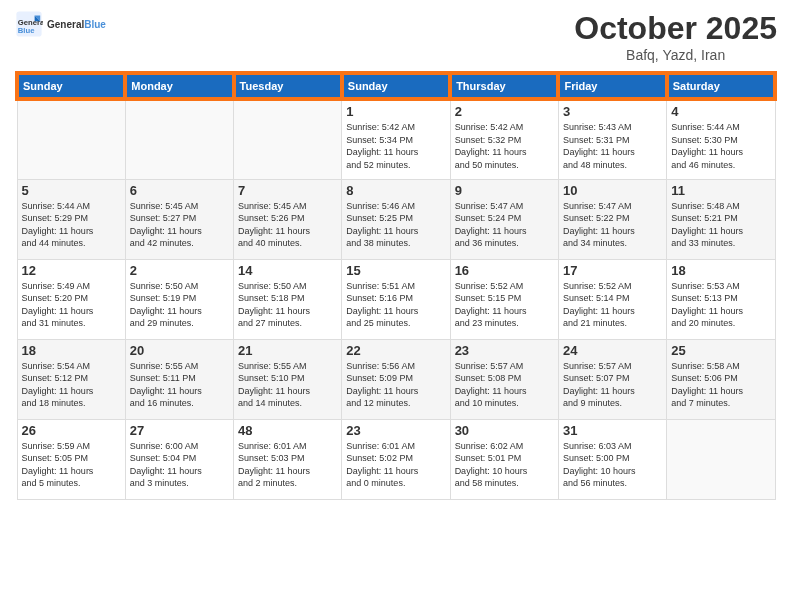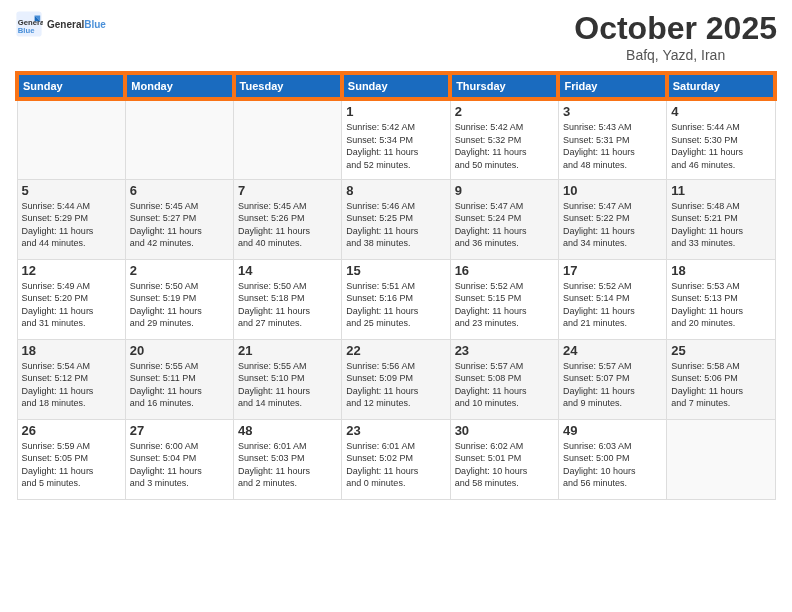--- a/index.html
+++ b/index.html
@@ -249,20 +249,20 @@
           </td>
           <td>
             <span class="day-num">23</span>
             <div class="day-info">Sunrise: 6:01 AM<br>Sunset: 5:02 PM<br>Daylight: 11 hours<br>and 0 minutes.</div>
           </td>
           <td>
             <span class="day-num">30</span>
             <div class="day-info">Sunrise: 6:02 AM<br>Sunset: 5:01 PM<br>Daylight: 10 hours<br>and 58 minutes.</div>
           </td>
           <td>
-            <span class="day-num">49</span>
+            <span class="day-num">31</span>
             <div class="day-info">Sunrise: 6:03 AM<br>Sunset: 5:00 PM<br>Daylight: 10 hours<br>and 56 minutes.</div>
           </td>
           <td class="empty"></td>
         </tr>
       </tbody>
   </table>
 </div>
 
 </body></html>

